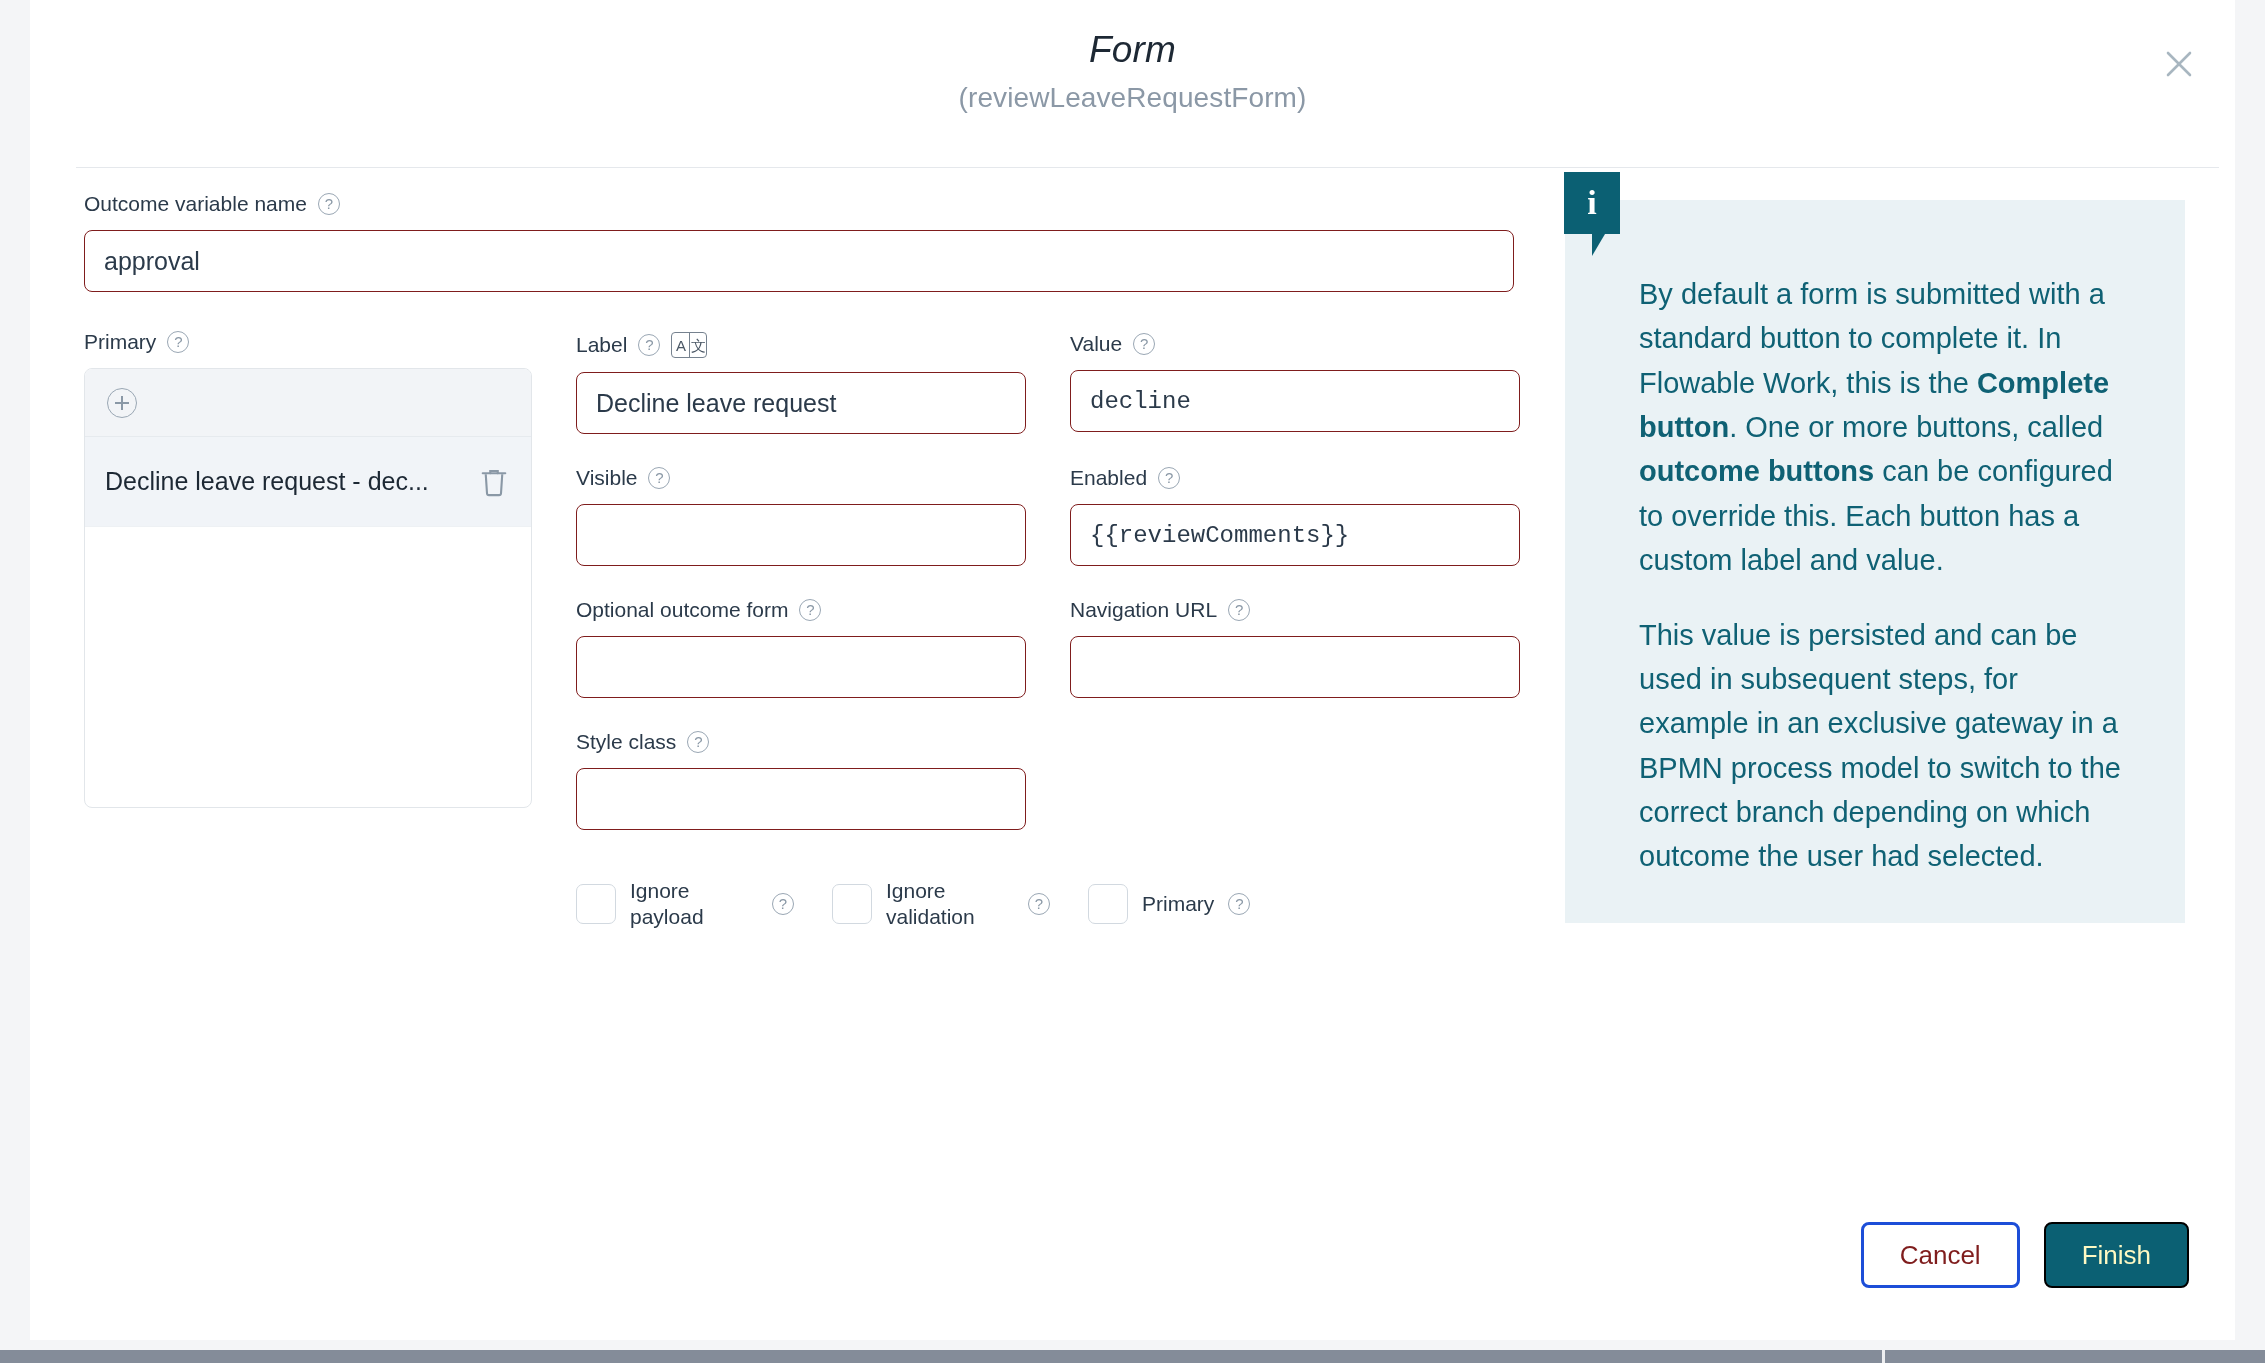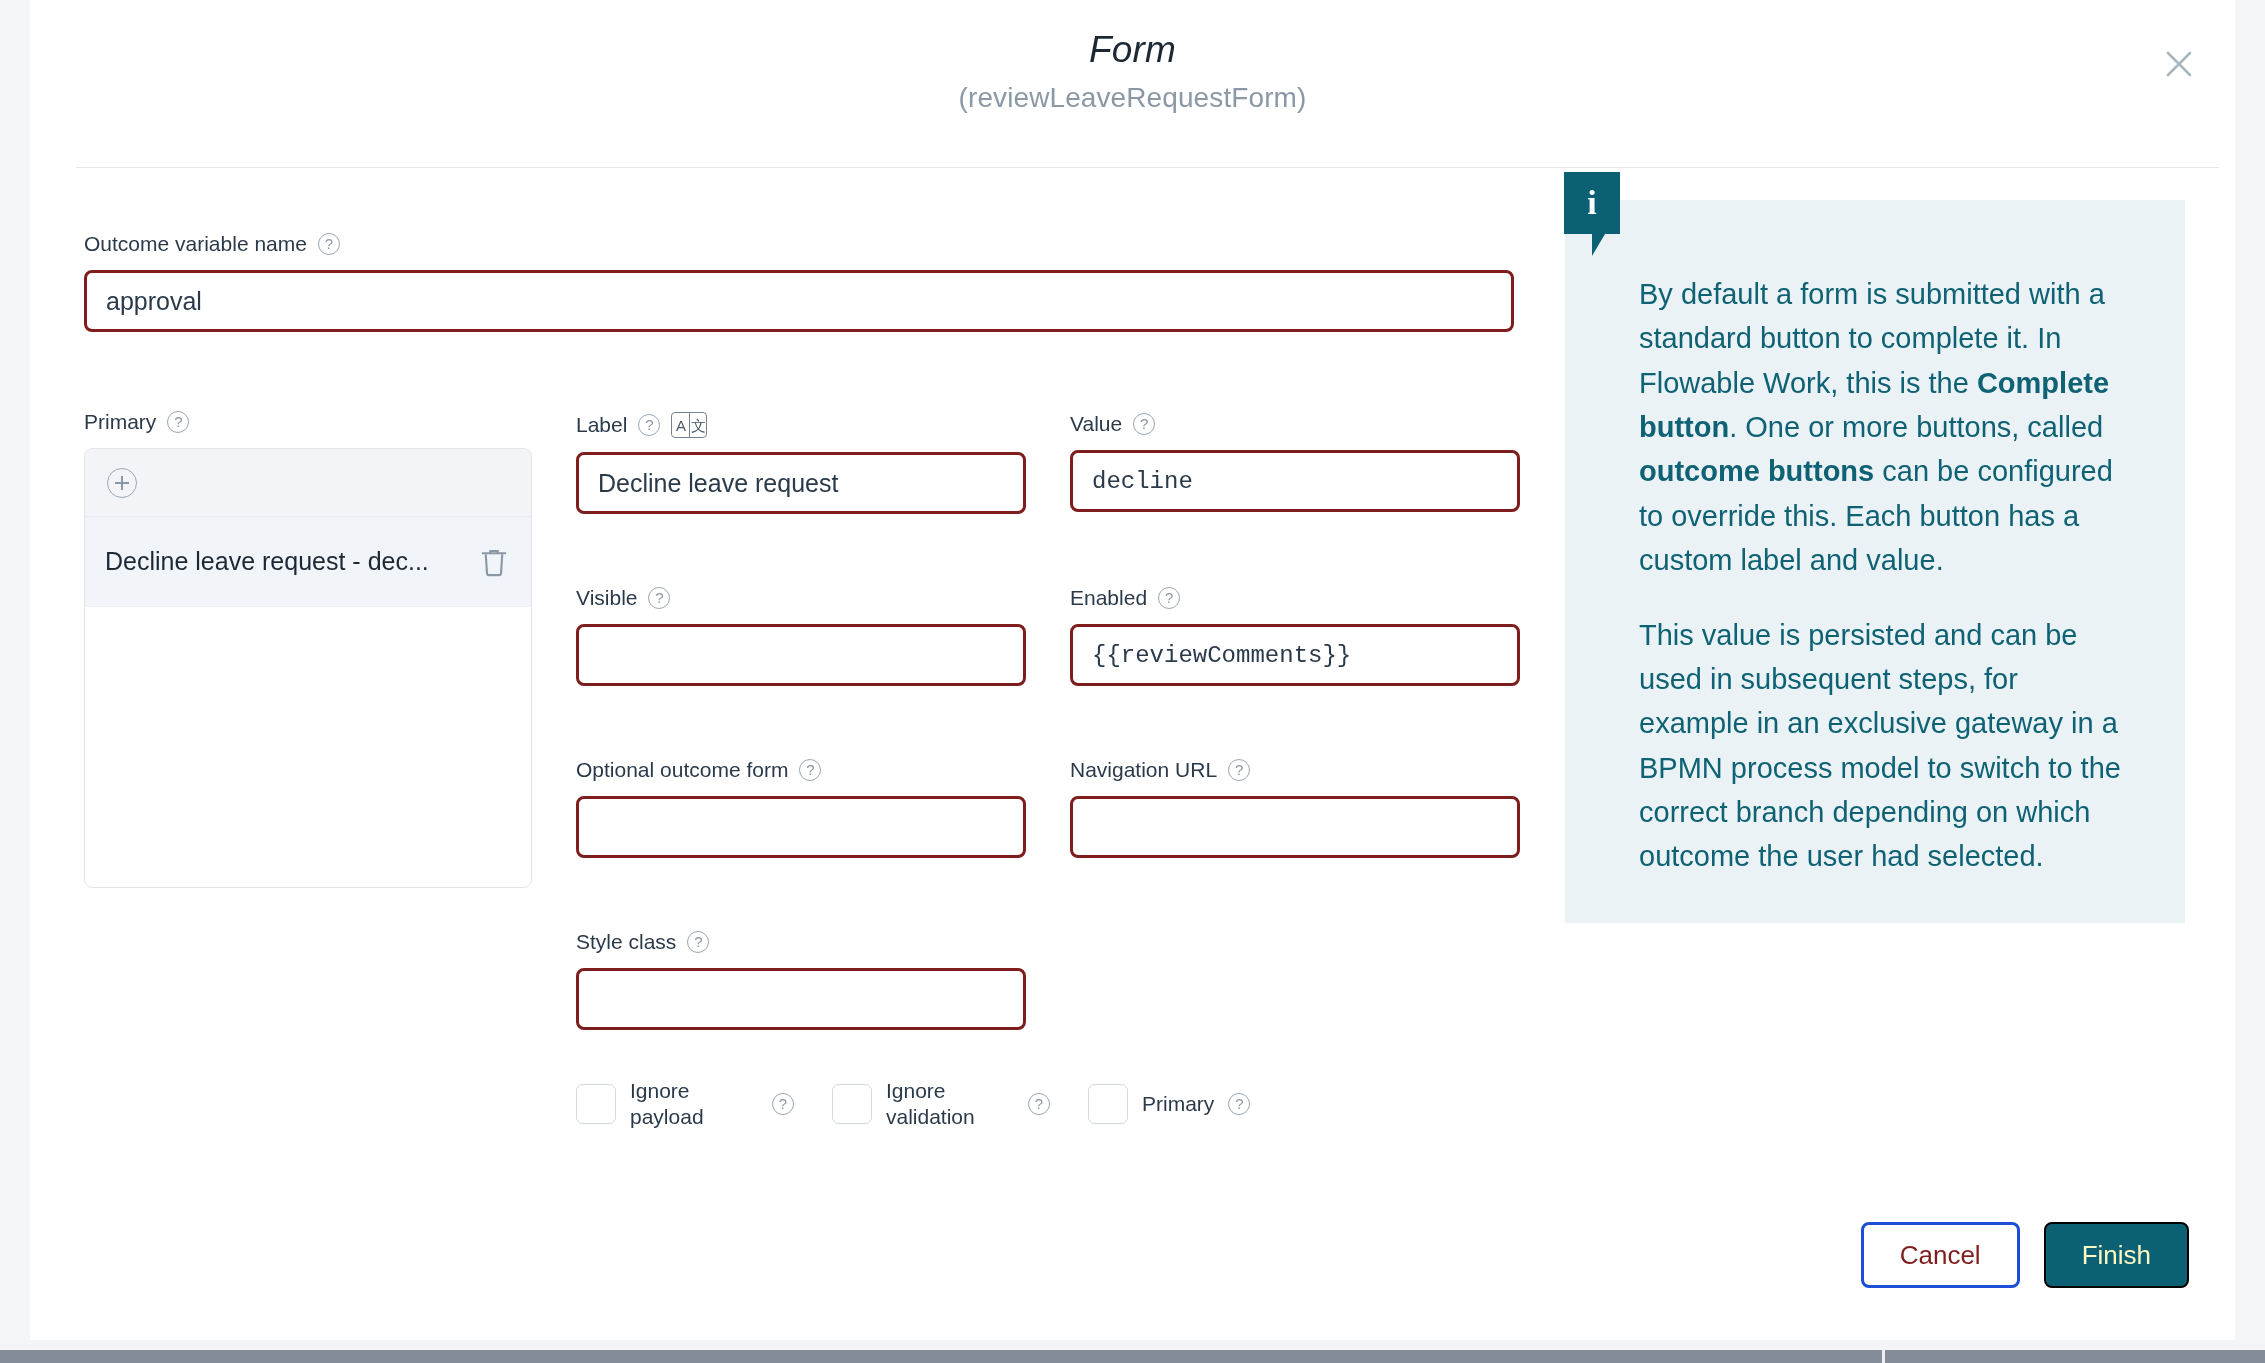--- a/index.html
+++ b/index.html
@@ -70,21 +70,20 @@
   }
   
   .fld-label {
     display: flex;
     align-items: center;
     gap: 11px;
     font-size: 21px;
     color: #2b3a4a;
     margin-bottom: 14px;
     white-space: nowrap;
-    margin-top: 40px;
   }
   .help {
     width: 22px; height: 22px;
     border-radius: 50%;
     border: 1.6px solid #9aa7b4;
     color: #8a98a6;
     font-size: 15px;
     line-height: 19px;
     text-align: center;
     font-family: "Liberation Sans", sans-serif;
@@ -106,21 +105,21 @@
     font-size: 15px;
     color: #4a5765;
     display: flex; align-items: center; justify-content: center;
     line-height: 1;
   }
   .translate-icon span + span { border-left: 1.8px solid #76828f; }
 
   .txt-input {
     width: 100%;
     height: 62px;
-    border: 3px solid #7f1d1d;
+    border: 1px solid #7f1d1d;
     border-radius: 8px;
     background: #fff;
     font-size: 25px;
     color: #2b3a4a;
     padding: 0 19px;
     font-family: "Liberation Sans", sans-serif;
     outline: none;
   }
   .txt-input::placeholder { color: #b3bcc6; }
   .txt-input.mono { font-family: "Liberation Mono", monospace; font-size: 24px; }

